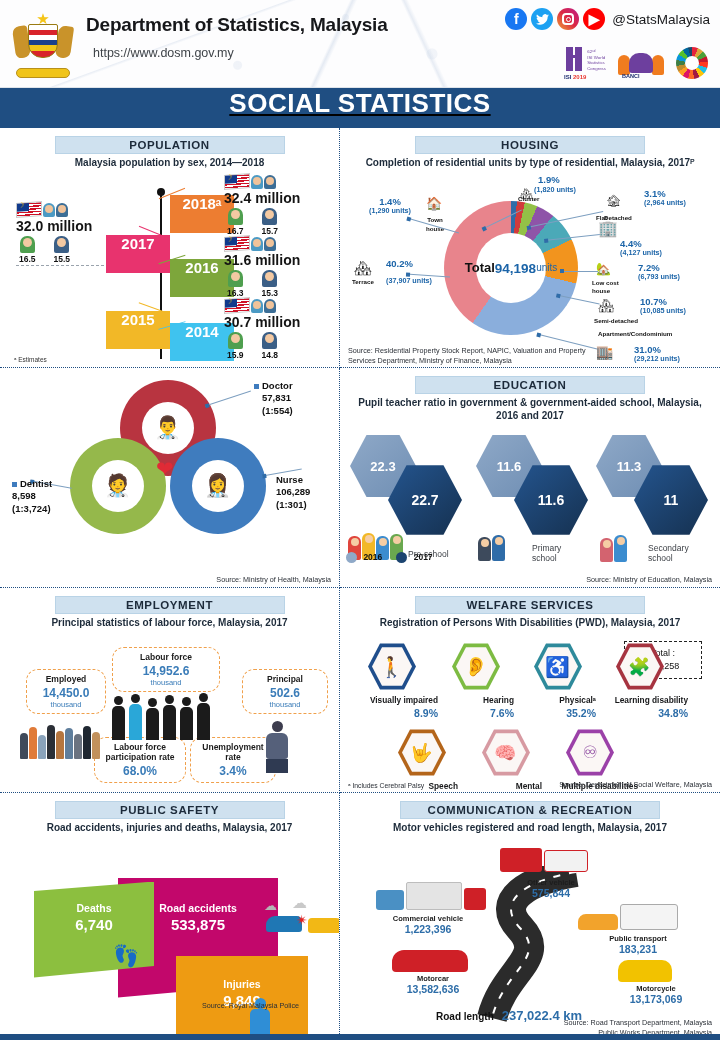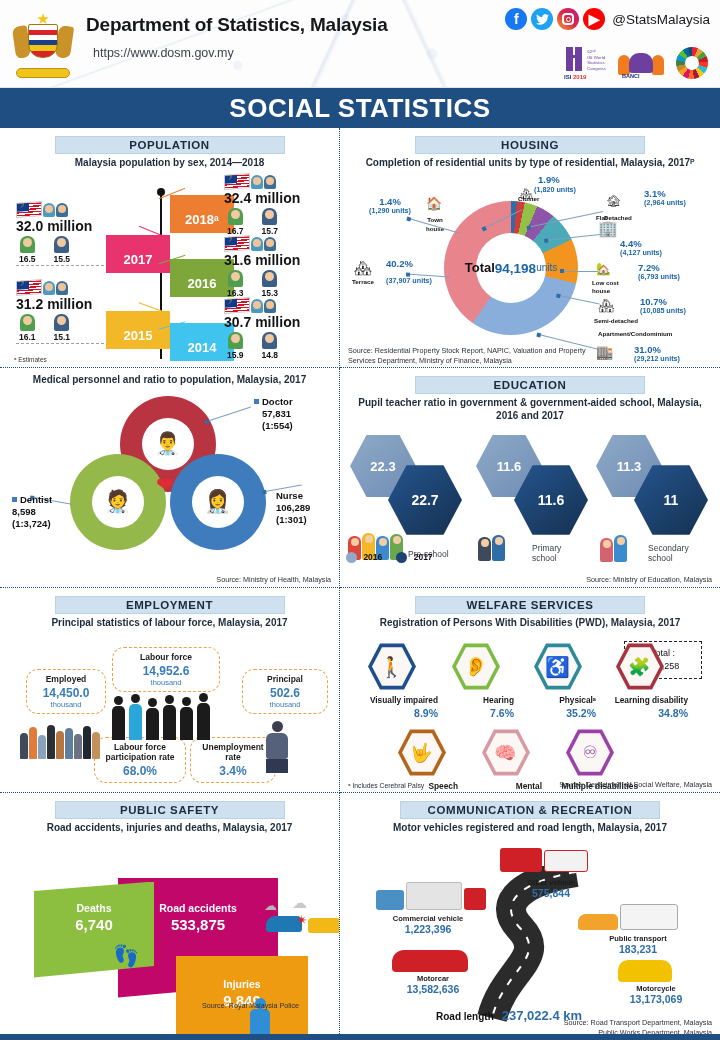--- a/index.html
+++ b/index.html
@@ -100,21 +100,21 @@
       #ff3a21 24% 30%, #26bde2 30% 36%, #fcc30b 36% 42%, #a21942 42% 48%, #fd6925 48% 54%,
       #dd1367 54% 60%, #fd9d24 60% 66%, #bf8b2e 66% 72%, #3f7e44 72% 78%, #0a97d9 78% 84%,
       #56c02b 84% 90%, #00689d 90% 96%, #19486a 96% 100%);
     position:relative;
   }
   .logo-sdg::after { content:""; position:absolute; inset:9px; background:#fff; border-radius:50%; }
 
   
   .title-bar {
     height: 40px; background: #1F4E82;
-    display:flex; align-items:center; justify-content:center;
+    display:flex; align-items:flex-start; justify-content:center;text-decoration:underline;
   }
   .title-bar span {
     color:#ffffff; font-size: 26px; font-weight: bold; letter-spacing: 0.5px;
   }
 
   
   .grid {
     position:relative;
     height: 912px;
     display: grid;
@@ -166,22 +166,22 @@
   .minirow { display:flex; gap:18px; margin-top:2px; padding-left:3px; }
   .mini { text-align:right; }
   .mini .av { width:15px; height:17px; border-radius:7px 7px 2px 2px; margin:0 auto; position:relative; }
   .mini .av.m { background:#4f9f4f; }
   .mini .av.f { background:#3b5f86; }
   .mini .av::after { content:""; position:absolute; left:3px; top:2px; width:9px; height:9px; border-radius:50%; background:#f3c9a2; }
   .mini .vv { font-size:8.5px; font-weight:bold; color:#111; margin-top:1px; }
   .dashline { width:118px; border-bottom:1px dashed #9aa3ad; margin-top:1px; }
   .house {
     position:absolute; width:64px; height:38px;
-    display:flex; align-items:flex-end; justify-content:center;
-    color:#fff; font-size:13px; font-weight:bold; padding-bottom:6px;
+    display:flex; justify-content:center;
+    color:#fff; font-size:15px; font-weight:bold; padding-bottom:6px;
   }
   .house::before {
     content:""; position:absolute; left:0; top:0; width:100%; height:100%;
     background: inherit;
     clip-path: polygon(0 34%, 50% 0, 100% 34%, 100% 100%, 0 100%);
     z-index:-1;
   }
   .house > span { position:relative; z-index:2; }
   .connector { position:absolute; border-top:1.6px solid; }
   .estimates { position:absolute; left:6px; bottom:2px; font-size:6.5px; color:#333; }
@@ -369,39 +369,20 @@
             <div class="vv">15.5</div>
           </div>
         </div>
         <div class="dashline"></div>
       </div>
       <div class="house" style="left:98px; top:62px; background:#E8336E;">
         <span>2017</span>
       </div>
       <div class="connector" style="left:130px; top:58px; width:28px; border-color:#E8336E; transform:rotate(22deg);"></div>
 
-      <div class="popgrp" style="left:8px; top:106px;">
-        <div class="flagrow">
-          <div class="flag"></div>
-          <div class="hd m"></div>
-          <div class="hd f"></div>
-        </div>
-        <div class="poptot">31.2 million</div>
-        <div class="minirow">
-          <div class="mini">
-            <div class="av m"></div>
-            <div class="vv">16.1</div>
-          </div>
-          <div class="mini">
-            <div class="av f"></div>
-            <div class="vv">15.1</div>
-          </div>
-        </div>
-        <div class="dashline"></div>
-      </div>
       <div class="house" style="left:98px; top:138px; background:#F2B827;">
         <span>2015</span>
       </div>
       <div class="connector" style="left:130px; top:134px; width:28px; border-color:#F2B827; transform:rotate(20deg);"></div>
 
       <div class="house" style="left:162px; top:22px; background:#ED7D31;">
         <span>2018ᵃ</span>
       </div>
       <div class="popgrp" style="left:216px; top:0px;">
         <div class="flagrow">
@@ -569,21 +550,20 @@
         <div class="pct">40.2%</div>
         <div class="units" style="margin-top:8px;">(37,907 units)</div>
       </div>
       <div class="leadline" style="left:58px; top:102px; width:44px; transform:rotate(4deg);"></div>
     </div>
 
     <div class="src left" style="bottom:2px; max-width:240px;">Source: Residential Property Stock Report, NAPIC, Valuation and Property Services Department, Ministry of Finance, Malaysia</div>
   </div>
 
   <div class="panel bl rowline">
-    <div class="sec-sub">Medical personnel and ratio to population, Malaysia, 2017</div>
 
     <div class="venn">
       <div class="ring doc">
         <div class="inner">👨‍⚕️</div>
       </div>
       <div class="ring den">
         <div class="inner">🧑‍⚕️</div>
       </div>
       <div class="ring nur">
         <div class="inner">👩‍⚕️</div>

